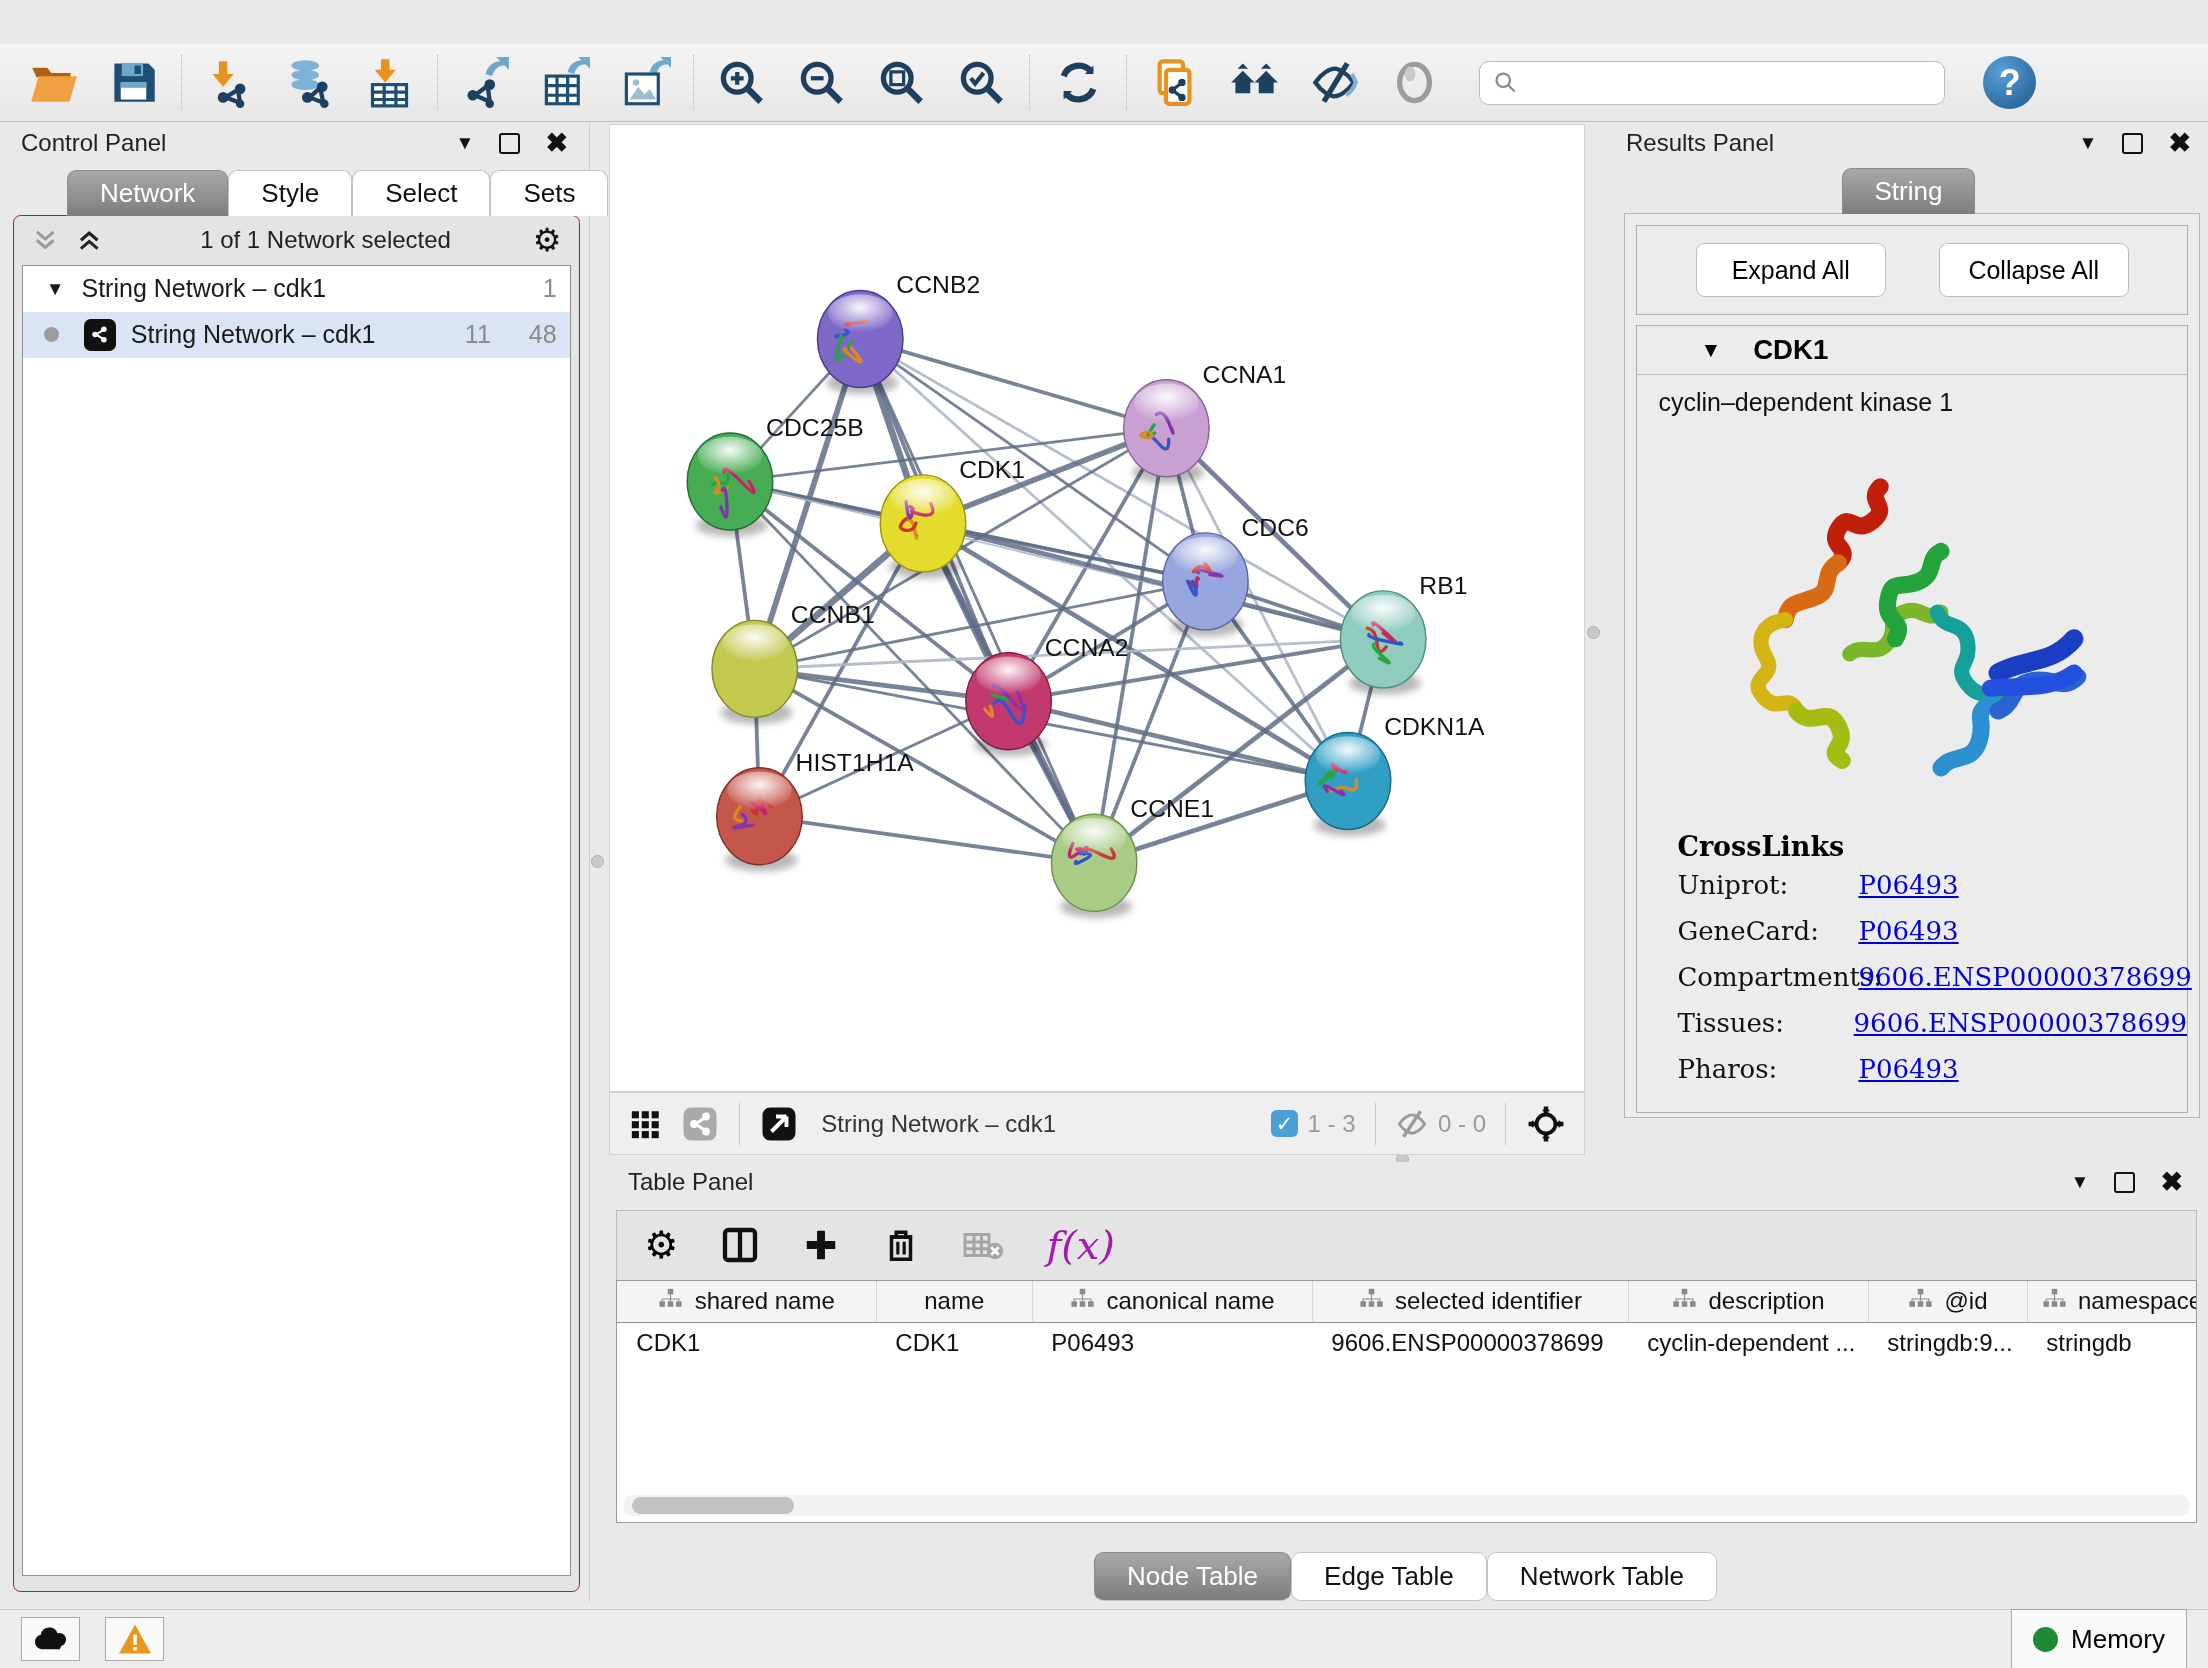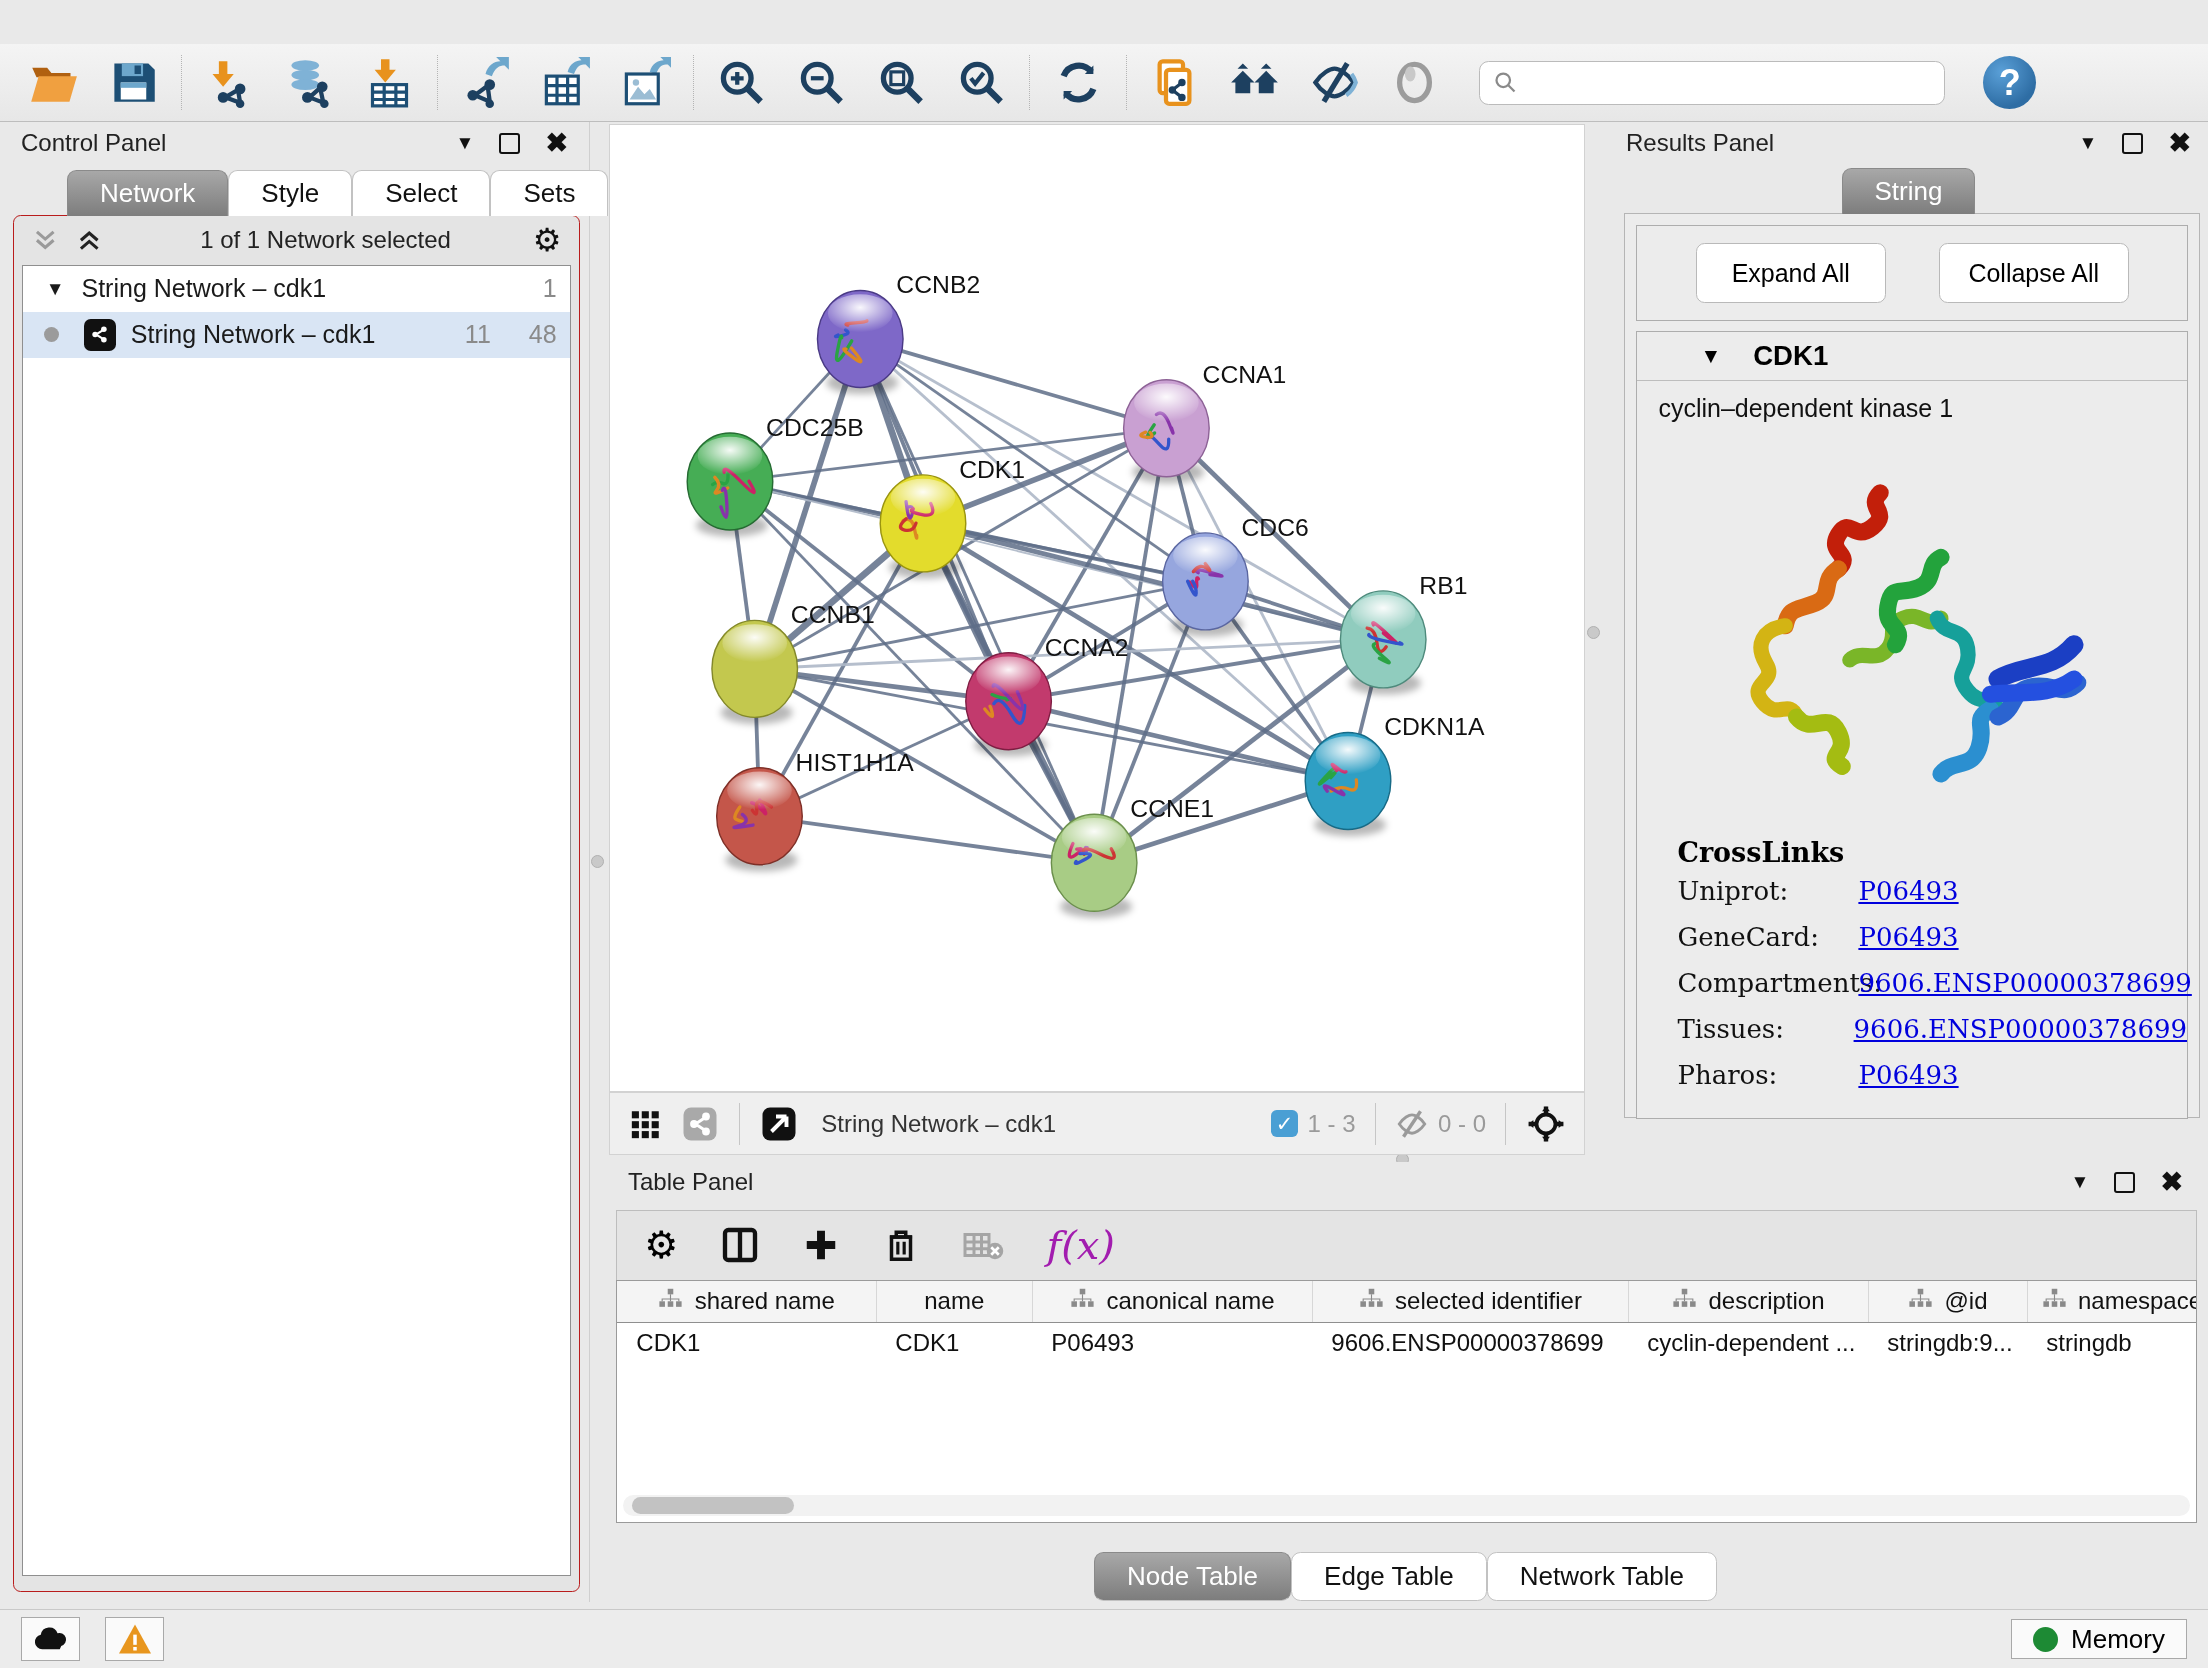--- a/index.html
+++ b/index.html
@@ -78,21 +78,21 @@
   .cbox { width:27px; height:27px; border-radius:5.7px; background:#4a9fd4; color:#fff; font-size:21px;
     display:flex; align-items:center; justify-content:center; }
 
   
   .results-panel { position:absolute; left:1609px; top:122px; width:599px; height:1033px; background:#e9e9e9; }
   .rp-head { height:42px; display:flex; align-items:center; padding:0 17px; }
   .rp-head .panel-head-ic { margin-left:auto; }
   .rp-tabrow { display:flex; justify-content:center; margin-top:3.8px; position:relative; z-index:2; }
   .rp-outer { margin:0 7.6px 0 15px; background:#ececec; border:1px solid #b5b5b5; height:905px; margin-top:-1px; padding:11.4px; }
   .rp-btnbox { border:1px solid #adadad; padding:17px 0; display:flex; justify-content:center; gap:53px; background:#ececec; }
-  .rp-btn { min-width:190px; height:60px; background:#fff; border:1px solid #b9b9b9; border-radius:8.6px;
+  .rp-btn { min-width:190px; height:54px; background:#fff; border:1px solid #b9b9b9; border-radius:8.6px;
     font-size:25px; display:flex; align-items:center; justify-content:center; padding:12px 25px; }
   .rp-card { border:1px solid #adadad; margin-top:9.5px; height:788px; background:#ececec; }
   .rp-card-head { height:49px; display:flex; align-items:center; border-bottom:1px solid #bdbdbd; }
   .rp-card-head .tri { font-size:21px; margin:0 32px 0 63px; }
   .rp-card-head .gname { font-size:27.6px; font-weight:bold; }
   .rp-desc { font-size:25px; color:#111; padding:13.3px 0 0 21px; }
   .rp-protein { display:block; margin:28.5px auto 0 auto; }
   .crosslinks { font-family:"DejaVu Serif", serif; padding:5.7px 0 0 40px; }
   .crosslinks h3 { font-size:27px; color:#000; margin-bottom:7.6px; }
   .cl-row { display:flex; font-size:26px; margin-bottom:16px; }
@@ -117,21 +117,21 @@
   .hscroll .handle { position:absolute; left:9.5px; top:1.9px; width:162px; height:17px; background:#c2c2c2; border-radius:8.6px; }
   .tp-tabs { display:flex; justify-content:center; margin-top:17px; }
   .tp-tabs .tabbtn { height:49px; border-radius:9.5px; border-bottom:1px solid #c2c2c2;margin-top:12px; }
   .tp-tabs .tabbtn.sel { border-radius:9.5px; }
 
   
   .bottombar { position:absolute; left:0; top:1609px; width:2208px; height:59px;
     background:#ececec; border-top:1px solid #c9c9c9; display:flex; align-items:center; padding:0 21px; }
   .bb-btn { width:59px; height:44px; background:#fafafa; border:1px solid #a9a9a9;
     display:flex; align-items:center; justify-content:center; margin-right:25px; }
-  .memory-btn { margin-left:auto; height:40px; min-width:143px; background:#fafafa; border:1px solid #a9a9a9;
+  .memory-btn { margin-left:auto; height:60px; min-width:143px; background:#fafafa; border:1px solid #a9a9a9;
     display:flex; align-items:center; justify-content:center; gap:13.3px; font-size:26px; padding:0 21px; }
   .memdot { width:25px; height:25px; border-radius:50%; background:#1d8a34; }
 </style>
 </head>
 <body>
 
 <div id="app">
 
 
   <div class="toolbar">

